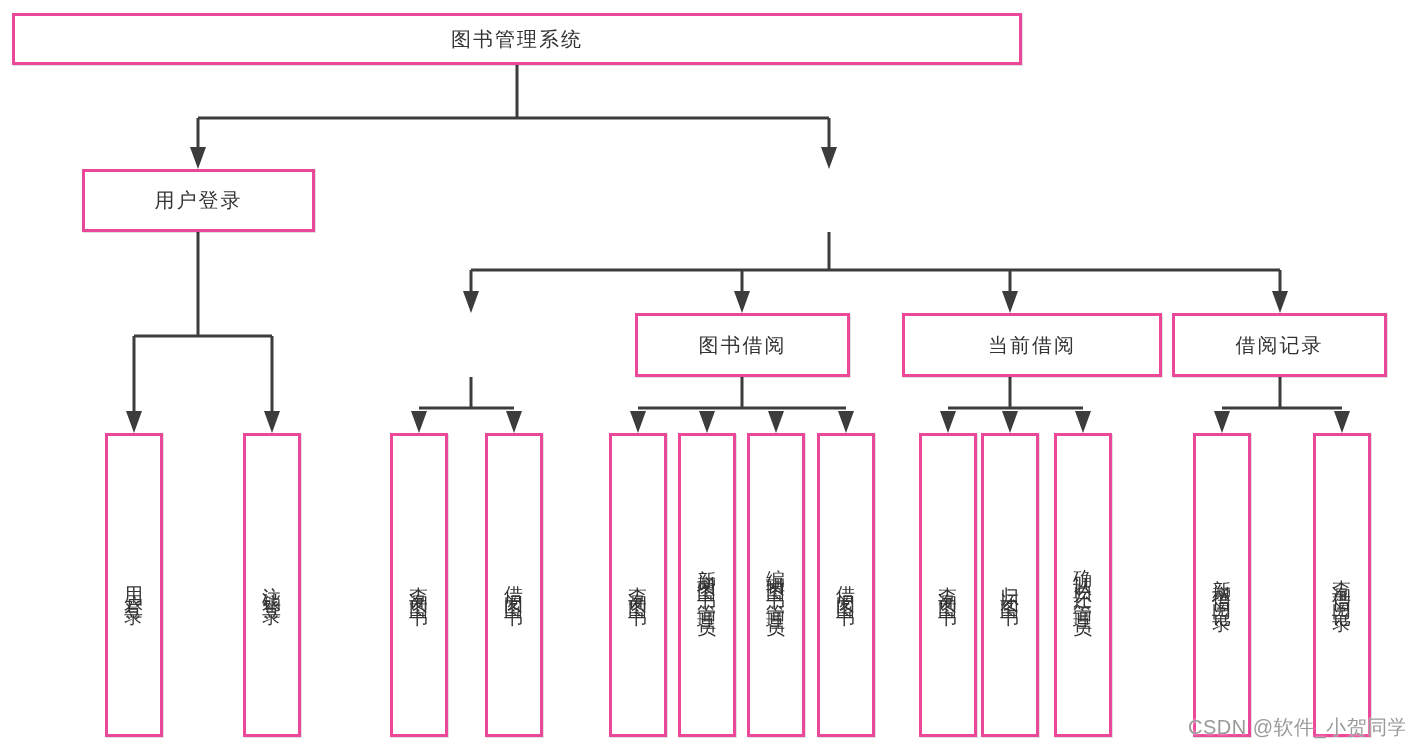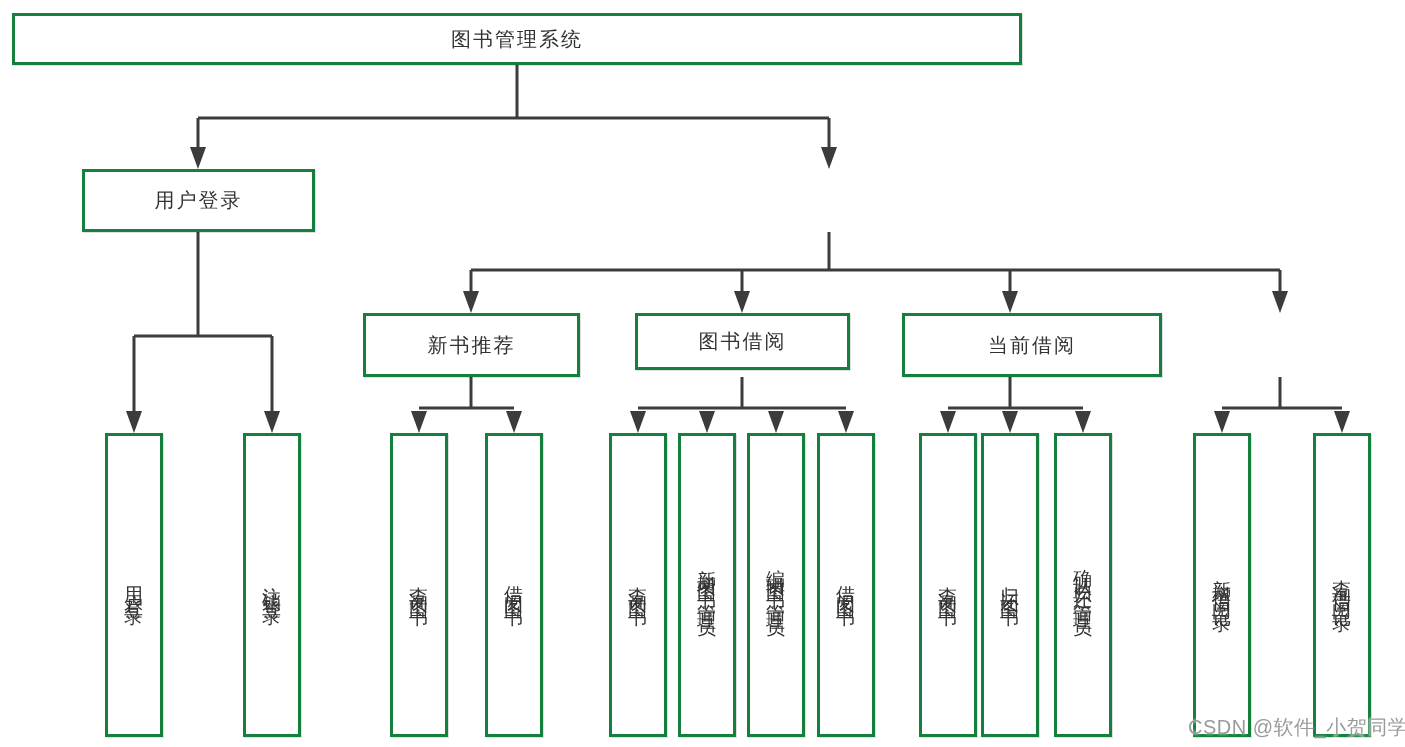--- a/index.html
+++ b/index.html
@@ -17,21 +17,21 @@
   }
   .connectors {
     position: absolute;
     left: 0;
     top: 0;
     z-index: 1;
   }
   .node {
     position: absolute;
     box-sizing: border-box;
-    border: 3px solid #15803d;
+    border: 3px solid #ec4899;
     background: #ffffff;
     color: #333333;
     display: flex;
     align-items: center;
     justify-content: center;
     z-index: 2;
     box-shadow: 1px 1px 0 rgba(0,0,0,0.12);
   }
   .node.h {
     font-size: 20px;
@@ -118,23 +118,23 @@
       <polygon points="1075,411 1091,411 1083,433"></polygon>
       <polygon points="1214,411 1230,411 1222,433"></polygon>
       <polygon points="1334,411 1350,411 1342,433"></polygon>
     </g>
   </svg>
 
   <div class="node h" style="left:12px; top:13px; width:1010px; height:52px;">图书管理系统</div>
 
   <div class="node h" style="left:82px; top:169px; width:233px; height:63px;">用户登录</div>
 
-  <div class="node h" style="left:363px; top:313px; width:217px; height:64px;">新书推荐</div>
-  <div class="node h" style="left:635px; top:313px; width:215px; height:57px;">图书借阅</div>
+  <div class="node h" style="left:635px; top:313px; width:215px; height:64px;">图书借阅</div>
   <div class="node h" style="left:902px; top:313px; width:260px; height:64px;">当前借阅</div>
+  <div class="node h" style="left:1172px; top:313px; width:215px; height:64px;">借阅记录</div>
 
   <div class="node leaf" style="left:105px; top:433px; width:58px; height:304px;">用户登录</div>
   <div class="node leaf" style="left:243px; top:433px; width:58px; height:304px;">注销登录</div>
 
   <div class="node leaf" style="left:390px; top:433px; width:58px; height:304px;">查询图书</div>
   <div class="node leaf" style="left:485px; top:433px; width:58px; height:304px;">借阅图书</div>
 
   <div class="node leaf" style="left:609px; top:433px; width:58px; height:304px;">查询图书</div>
   <div class="node leaf" style="left:678px; top:433px; width:58px; height:304px;">新增图书（管理员）</div>
   <div class="node leaf" style="left:747px; top:433px; width:58px; height:304px;">编辑图书（管理员）</div>

